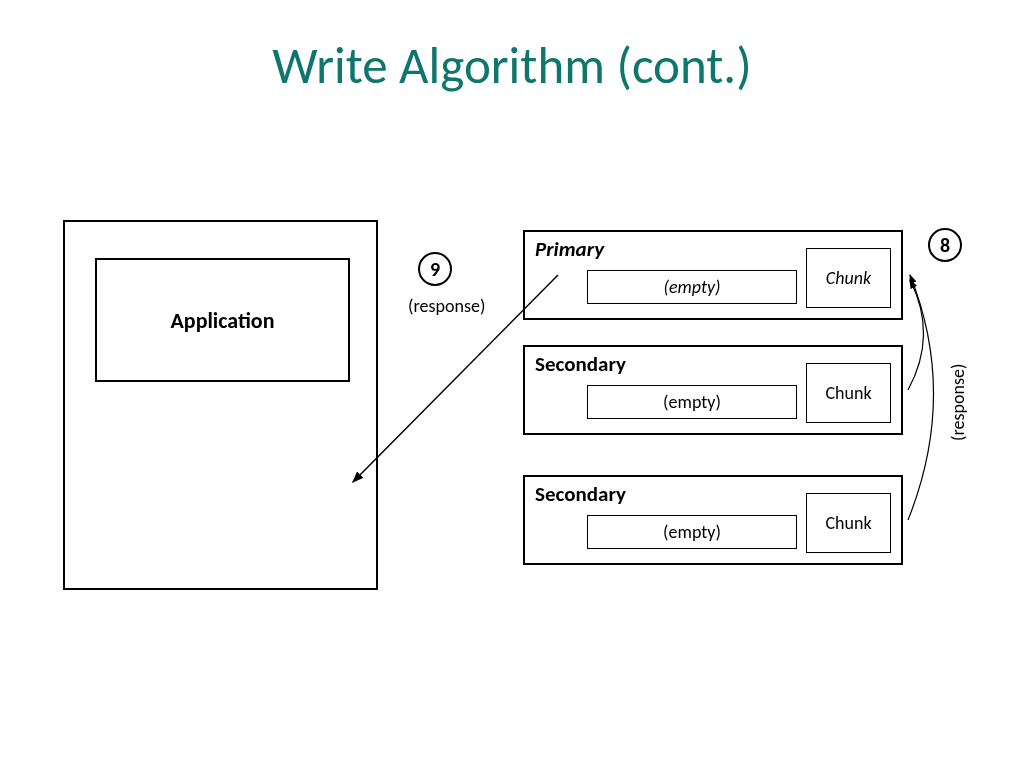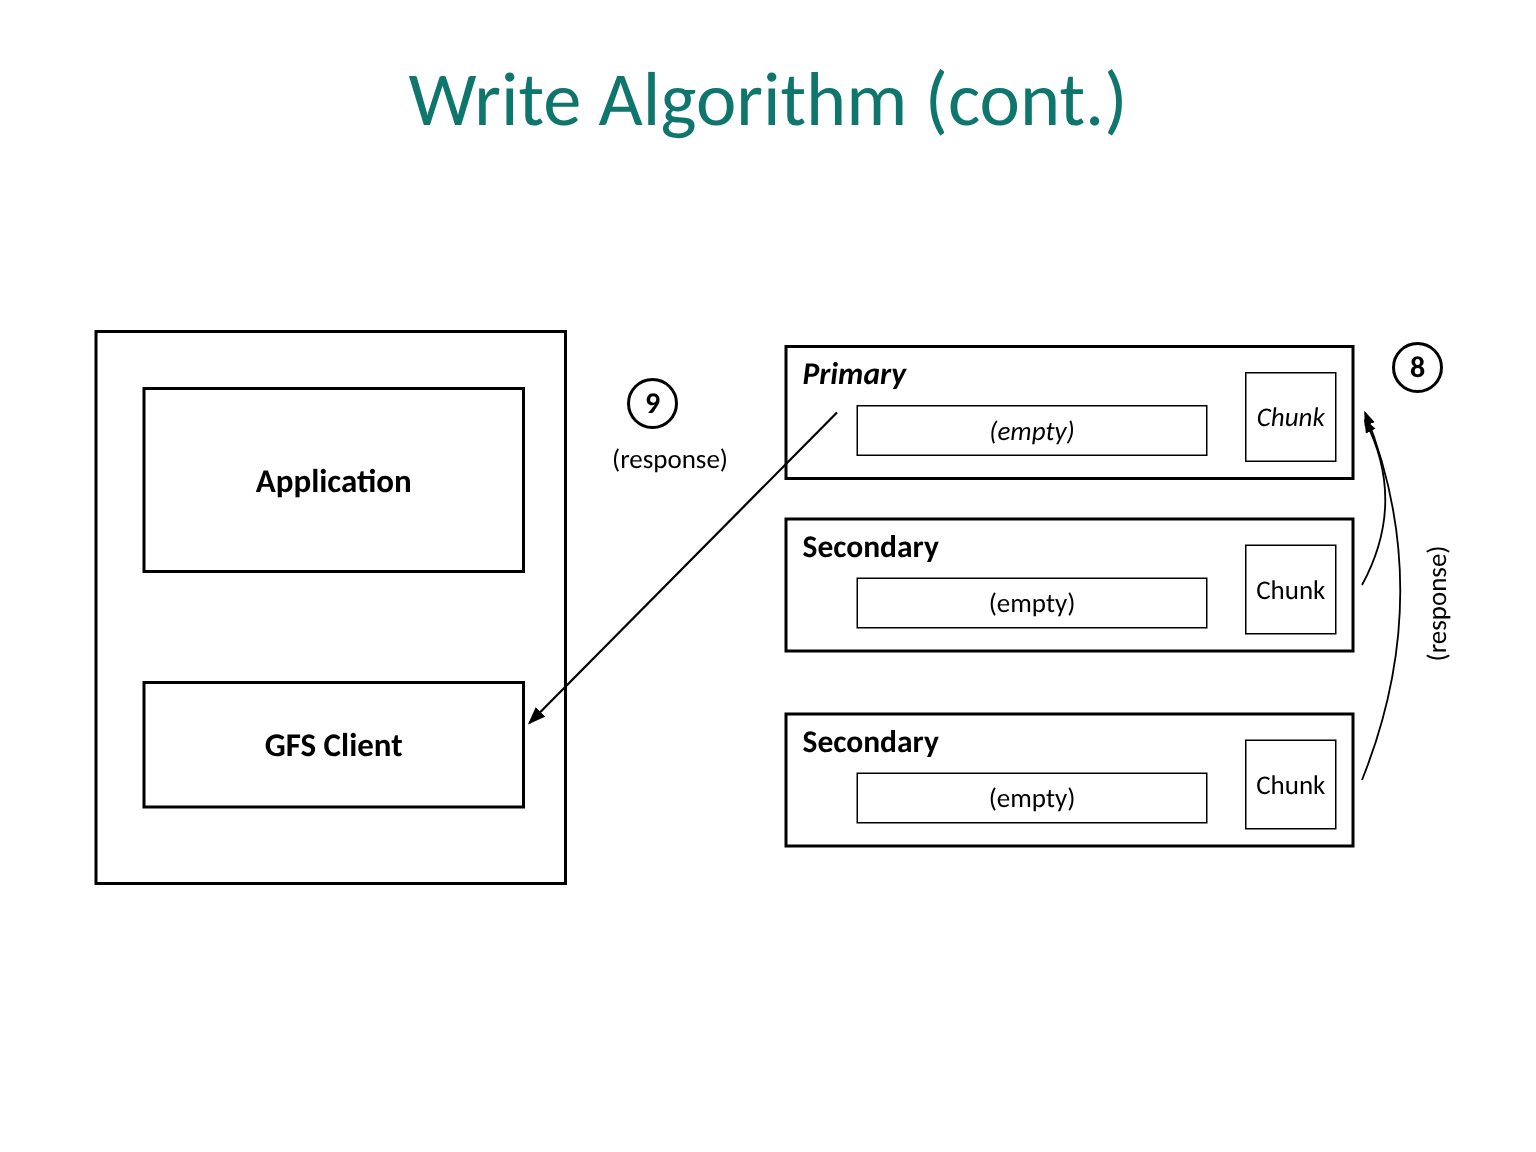--- a/index.html
+++ b/index.html
@@ -98,35 +98,35 @@
     .server-3 { left: 465px; top: 255px; }
     .server-label {
       position: absolute;
       left: 10px;
       top: 4px;
       font-weight: bold;
       font-size: 21px;
     }
     .empty-box {
       position: absolute;
-      left: 46px;
+      left: 62px;
       top: 38px;
-      width: 234px;
+      width: 210px;
       height: 34px;
       border: 1.5px solid #000;
       display: flex;
       align-items: center;
       justify-content: center;
       font-size: 18px;
     }
     .chunk-box {
       position: absolute;
       right: 10px;
       top: 16px;
-      width: 61px;
+      width: 85px;
       height: 60px;
       border: 1.5px solid #000;
       display: flex;
       align-items: center;
       justify-content: center;
       font-size: 18px;
     }
     svg.overlay {
       position: absolute;
       top: 0;
@@ -138,21 +138,20 @@
   </style>
 </head>
 <body>
 
 <h1 class="title">Write Algorithm (cont.)</h1>
 
 <div class="diagram">
 
   <div class="left-container">
     <div class="app-box">Application</div>
-    <div class="gfs-box">GFS Client</div>
   </div>
 
   <div class="step-circle circle-9">9</div>
   <div class="resp-label-9">(response)</div>
 
   <div class="step-circle circle-8">8</div>
   <div class="resp-label-8">(response)</div>
 
   <div class="server-box server-1">
     <div class="server-label">Primary</div>

